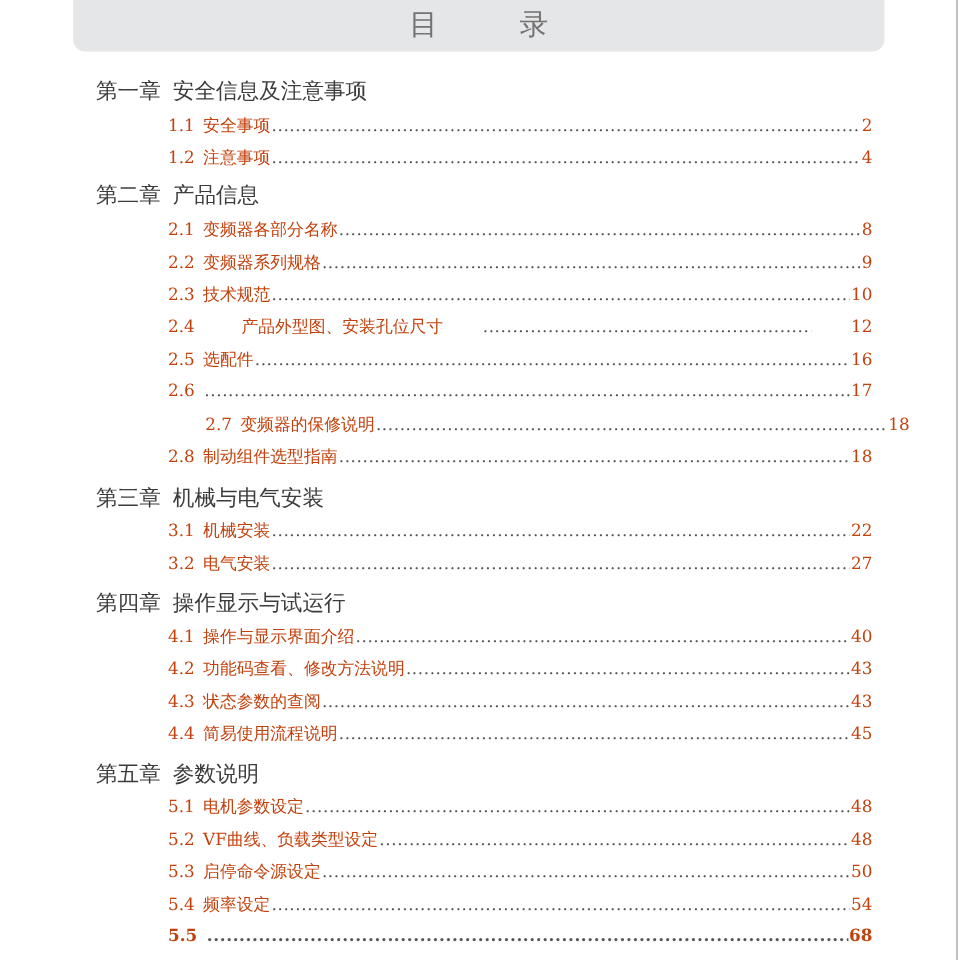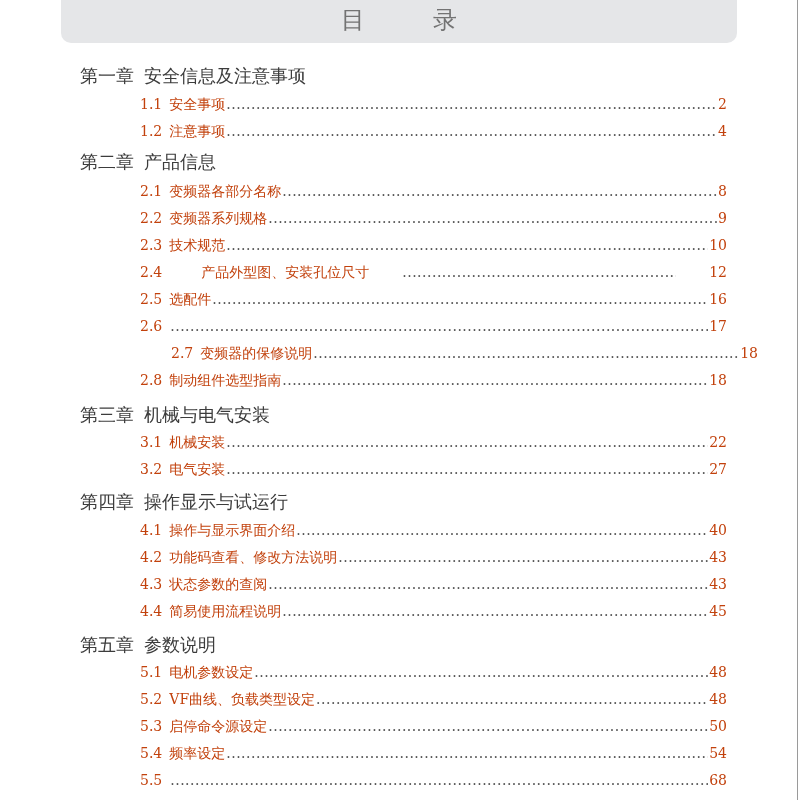--- a/index.html
+++ b/index.html
@@ -231,19 +231,19 @@
     <span>启停命令源设定</span>
     <span class="leader"></span>
     <span class="page">50</span>
   </div>
   <div class="entry" style="top:745px;">
     <span class="num">5.4</span>
     <span>频率设定</span>
     <span class="leader"></span>
     <span class="page">54</span>
   </div>
-  <div class="entry" style="top:772px;">
+  <div class="entry" style="top:772px;font-weight:bold;">
     <span class="num">5.5</span>
     <span class="leader"></span>
     <span class="page">68</span>
   </div>
 
 </div>
 
 </body></html>

